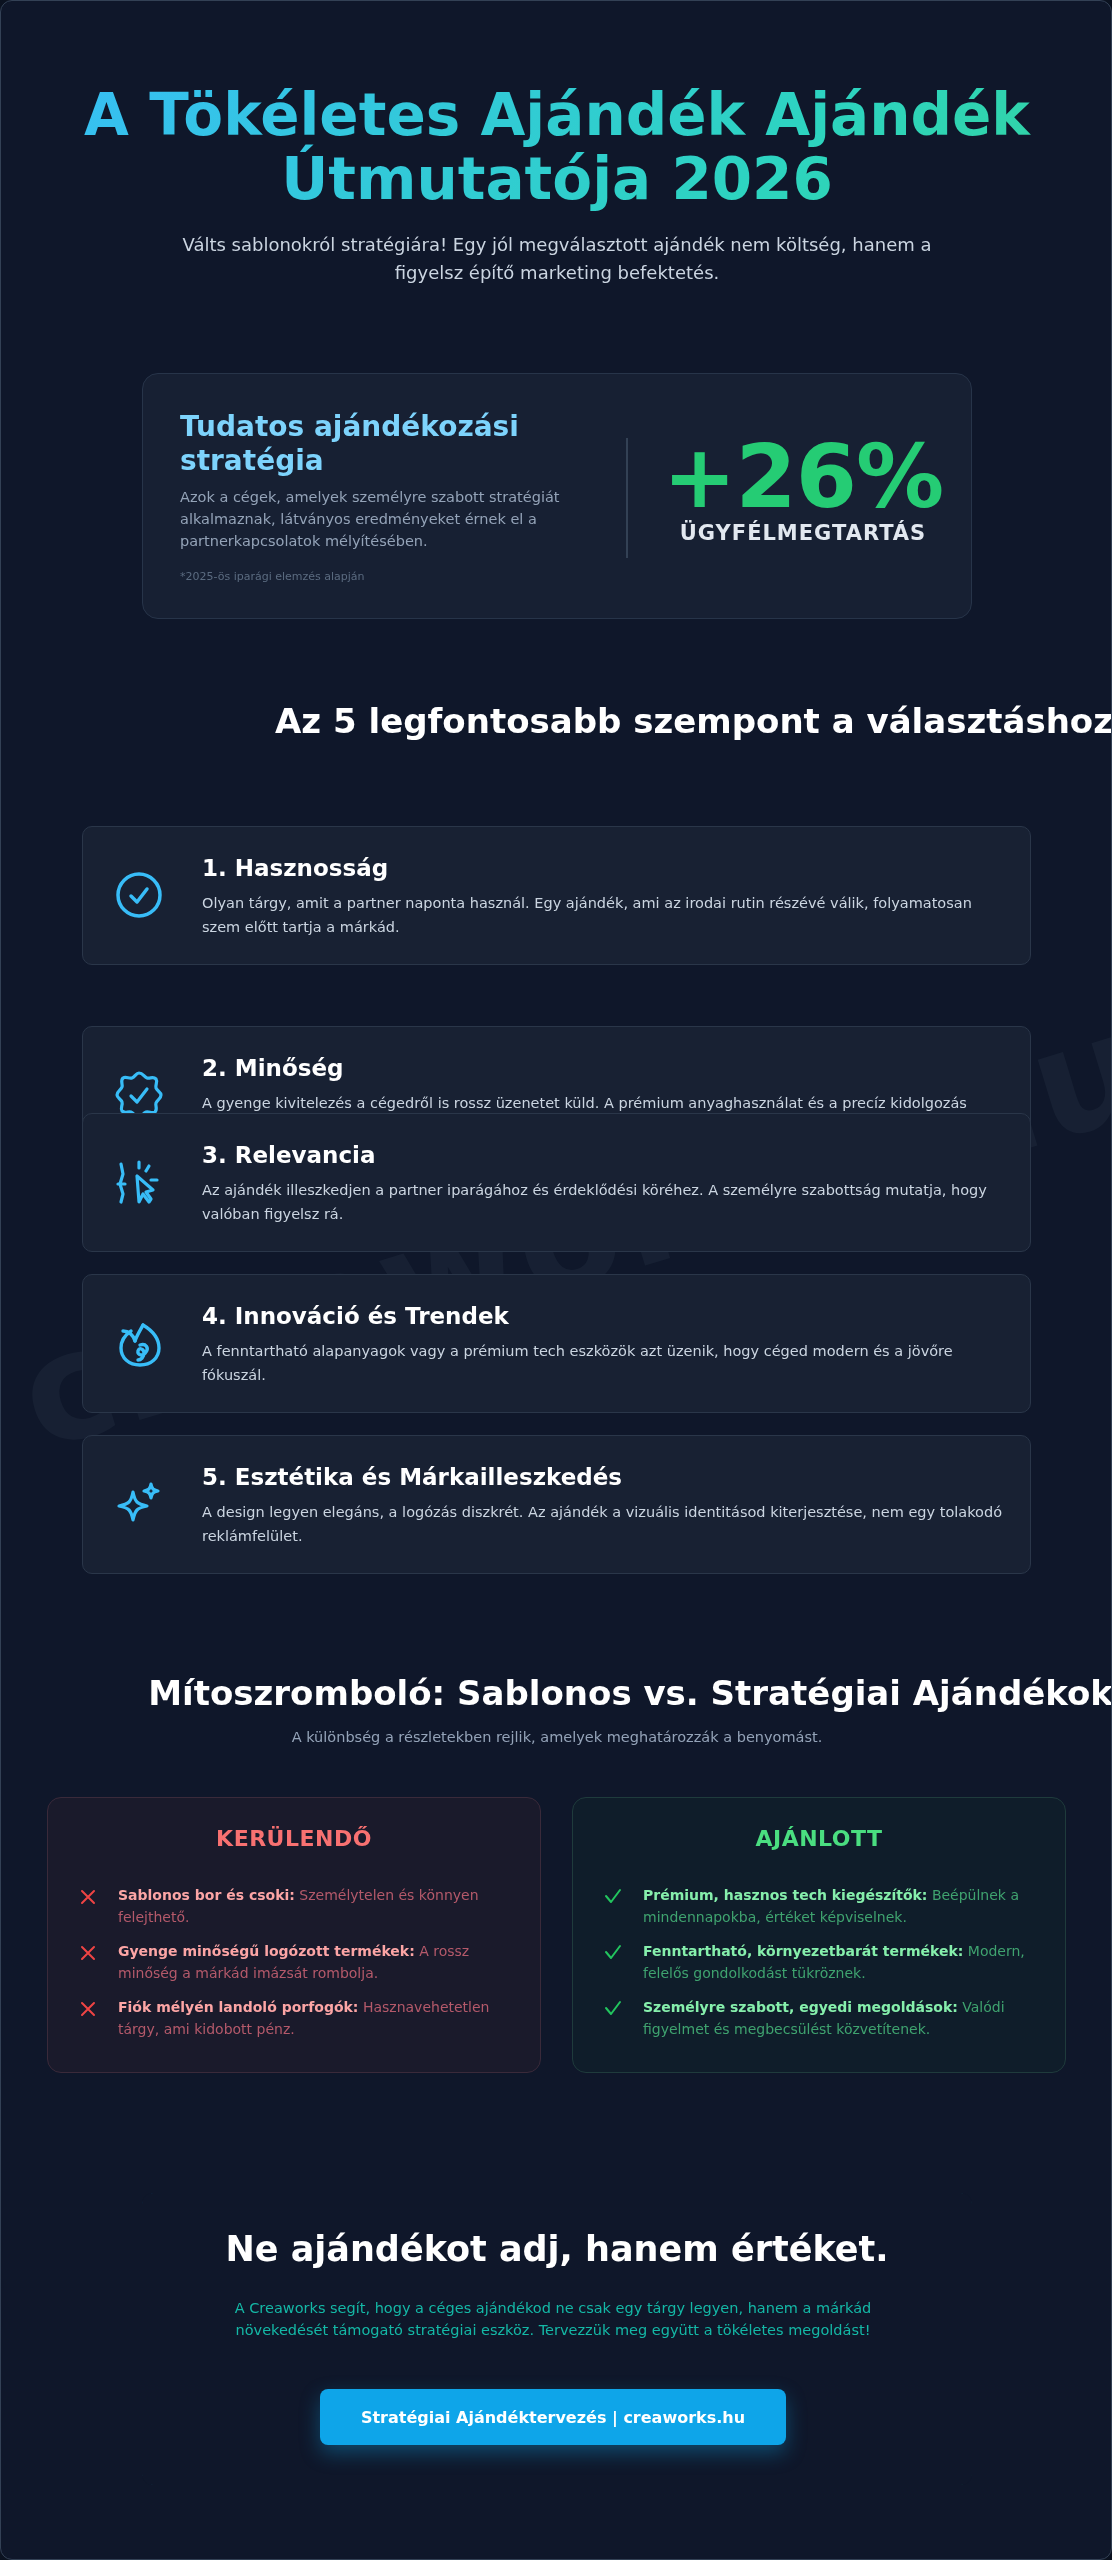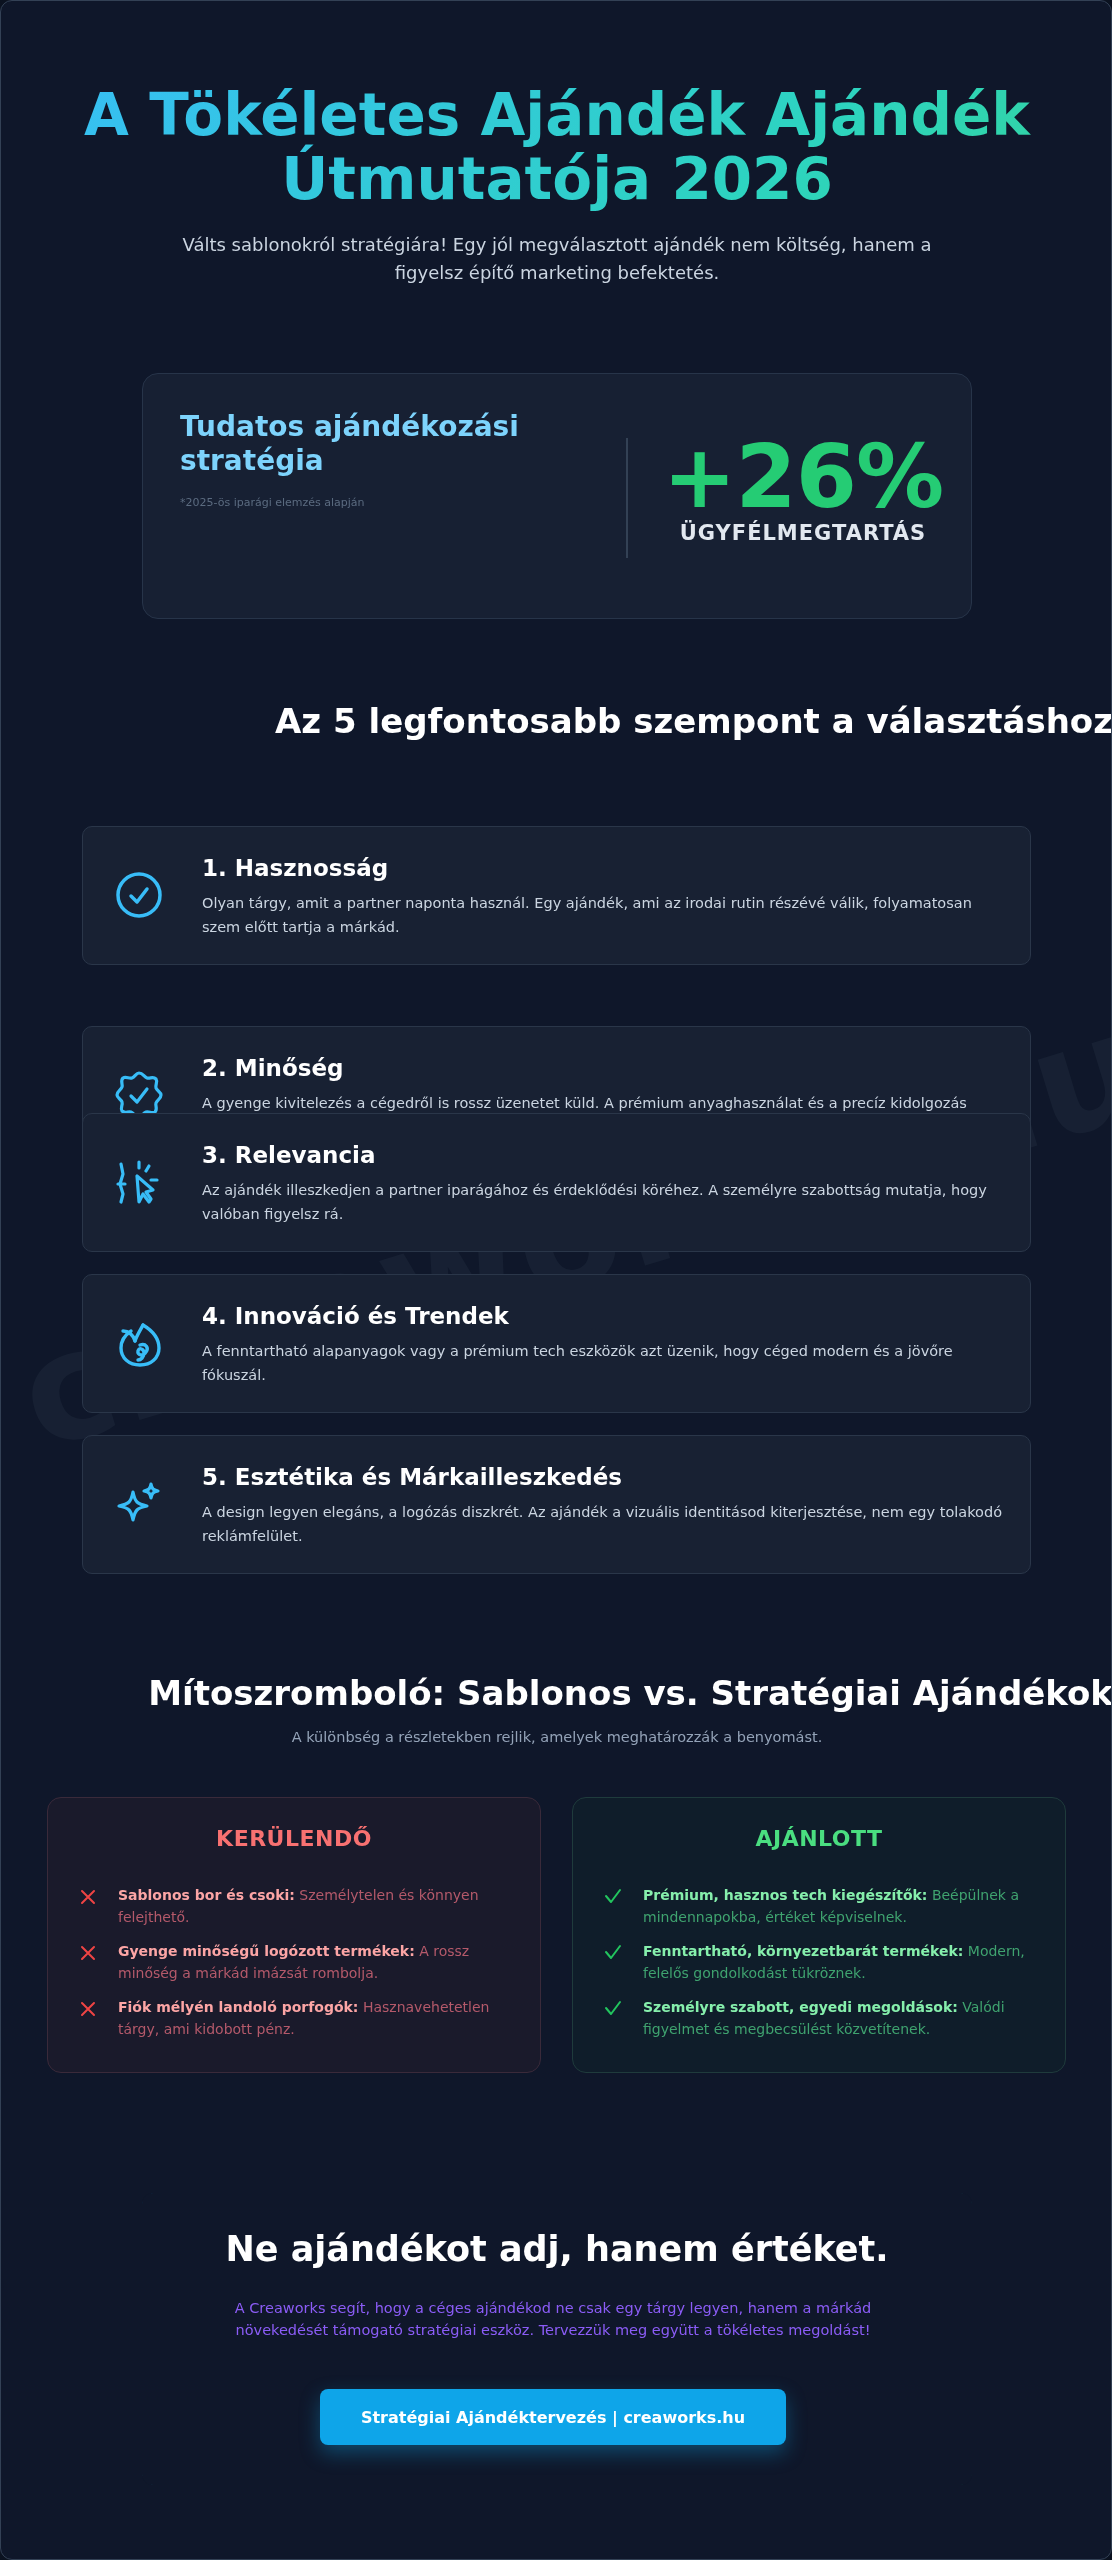--- a/index.html
+++ b/index.html
@@ -100,21 +100,21 @@
   .cta-inner {
     position: relative; width: 100%; height: 100%; border-radius: 11px;
     background: #0f172a;
   }
   .cta-title {
     position: absolute; top: 36px; left: 0; width: 100%; text-align: center;
     font-size: 35px; font-weight: bold; color: #ffffff;
   }
   .cta-desc {
     position: absolute; top: 104px; left: 90px; width: 642px; text-align: center;
-    font-size: 14.5px; line-height: 22px; color: #8b5cf6;
+    font-size: 14.5px; line-height: 22px; color: #14b8a6;
   }
   .cta-button {
     position: absolute; top: 196px; left: 178px; width: 466px; height: 56px;
     border-radius: 8px; background: #0ea5e9; color: #ffffff; border: none;
     font-family: "DejaVu Sans", sans-serif; font-size: 16px; font-weight: bold;
     display: flex; align-items: center; justify-content: center;
     box-shadow: 0 8px 20px rgba(14,165,233,0.35); cursor: pointer;
   }
 </style>
 </head>
@@ -128,20 +128,21 @@
 
     <h1 class="hero-title">
       <span>A Tökéletes Ajándék Ajándék</span><br>
       <span>Útmutatója 2026</span>
     </h1>
     <p class="hero-sub">Válts sablonokról stratégiára! Egy jól megválasztott ajándék nem költség, hanem a figyelsz építő marketing befektetés.</p>
 
     <div class="stat-card">
       <div class="stat-left">
         <div class="stat-title">Tudatos ajándékozási stratégia</div>
+        <div class="stat-desc">Azok a cégek, amelyek személyre szabott stratégiát alkalmaznak, látványos eredményeket érnek el a partnerkapcsolatok mélyítésében.</div>
         <div class="stat-note">*2025-ös iparági elemzés alapján</div>
       </div>
       <div class="stat-divider"></div>
       <div class="stat-right">
         <div class="stat-value">+26%</div>
         <div class="stat-label">ÜGYFÉLMEGTARTÁS</div>
       </div>
     </div>
 
     <h2 class="section-title" style="top:700px;">Az 5 legfontosabb szempont a választáshoz</h2>

